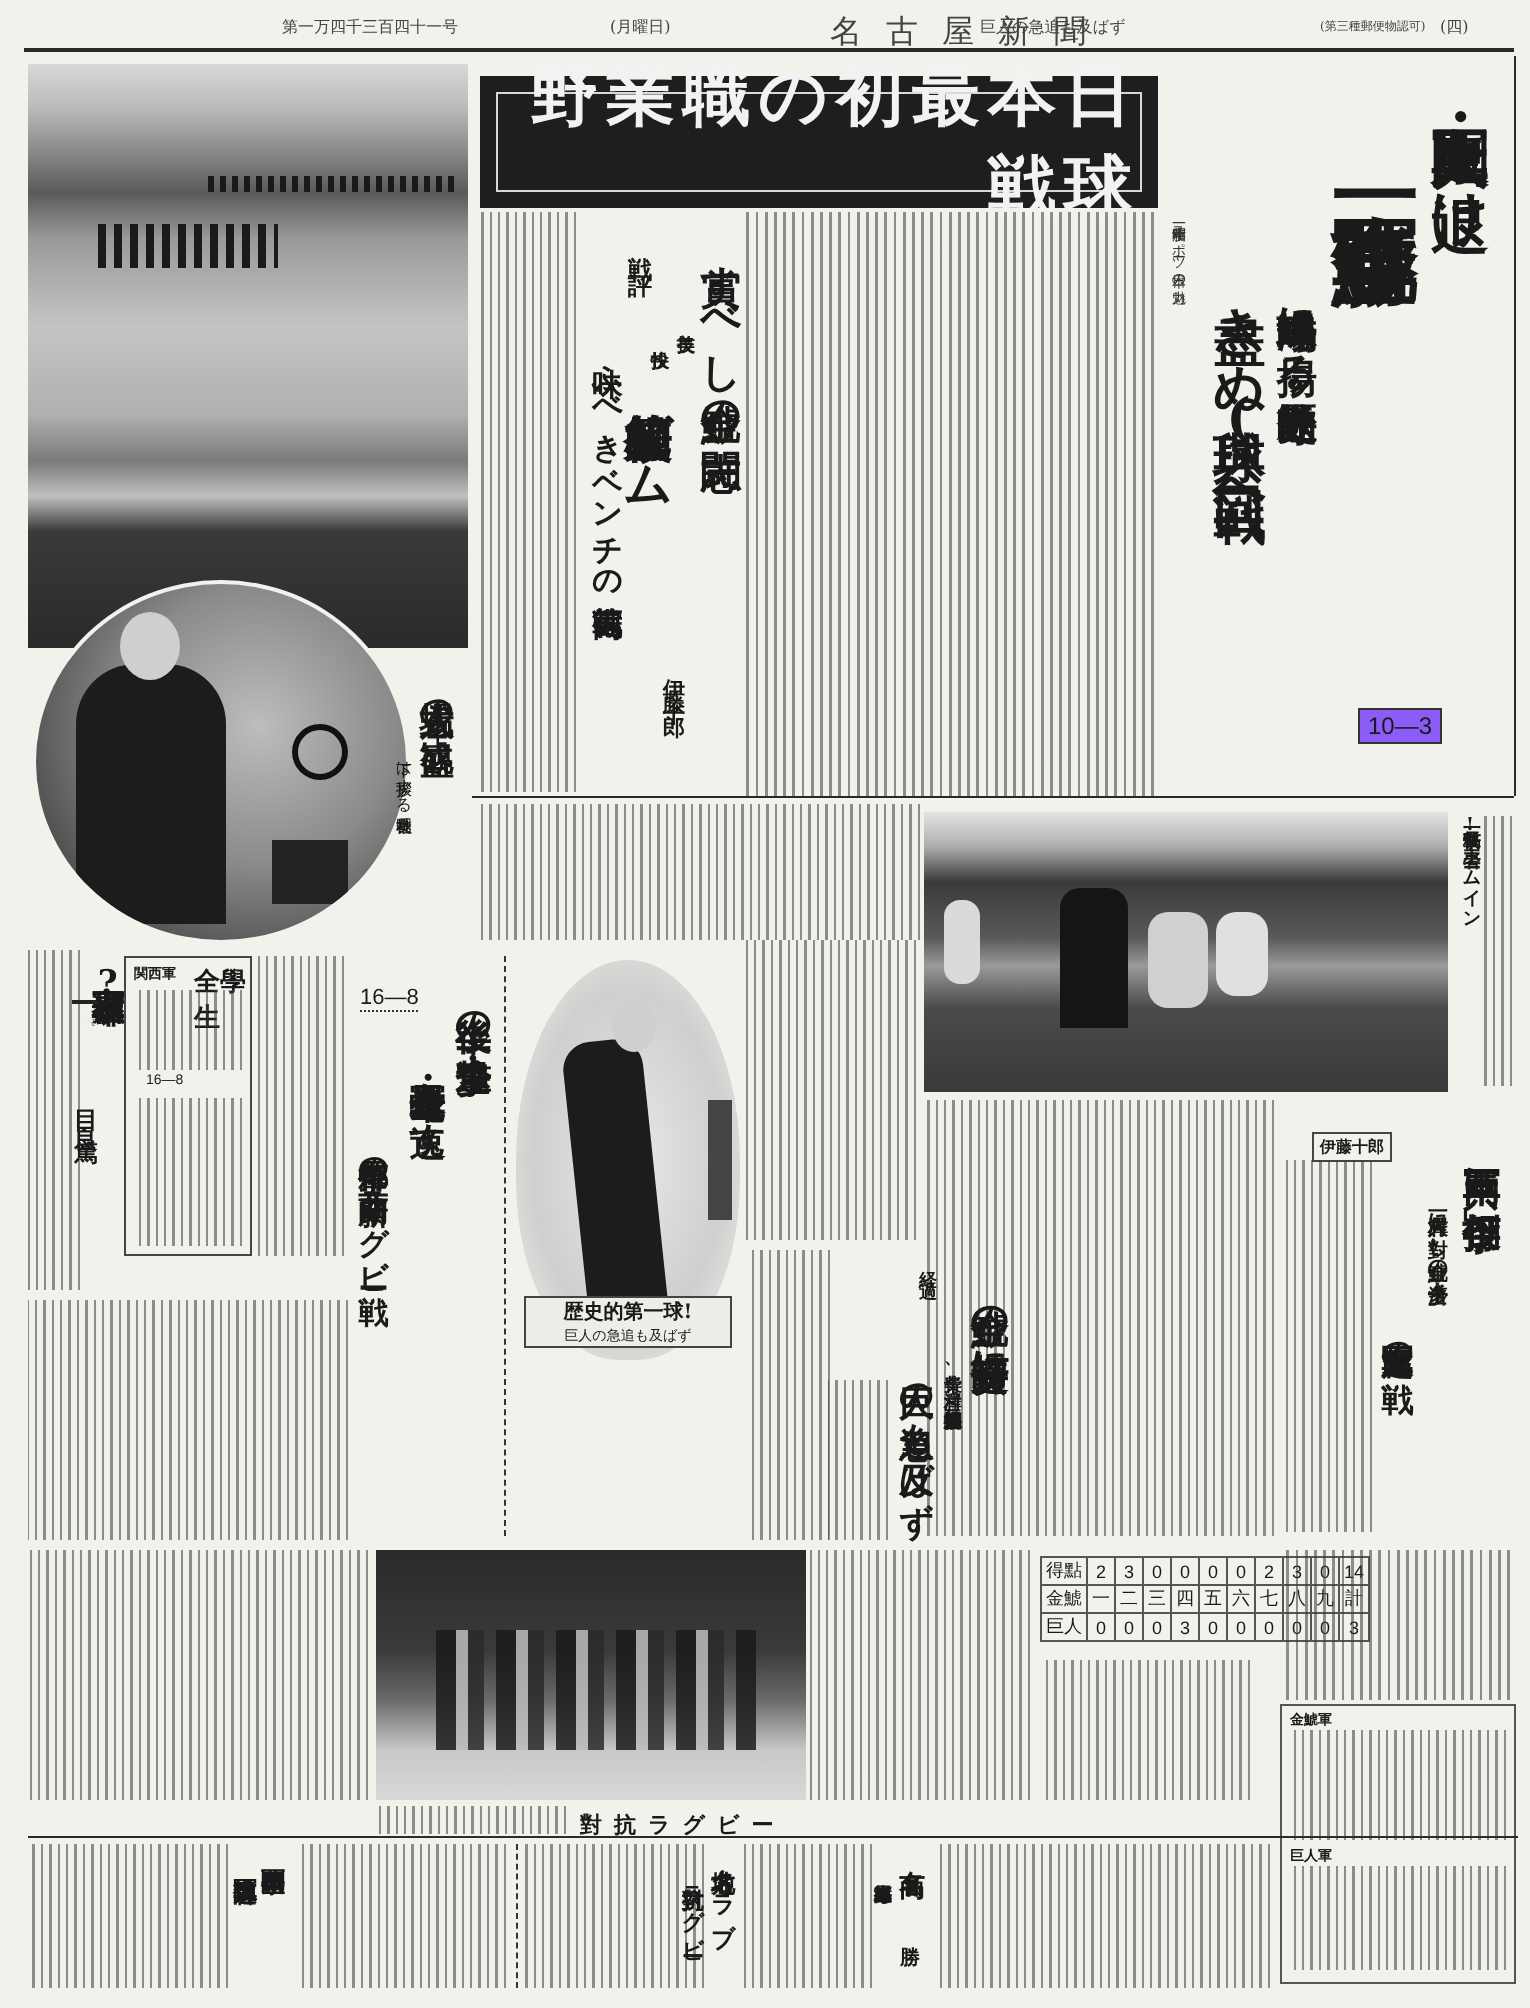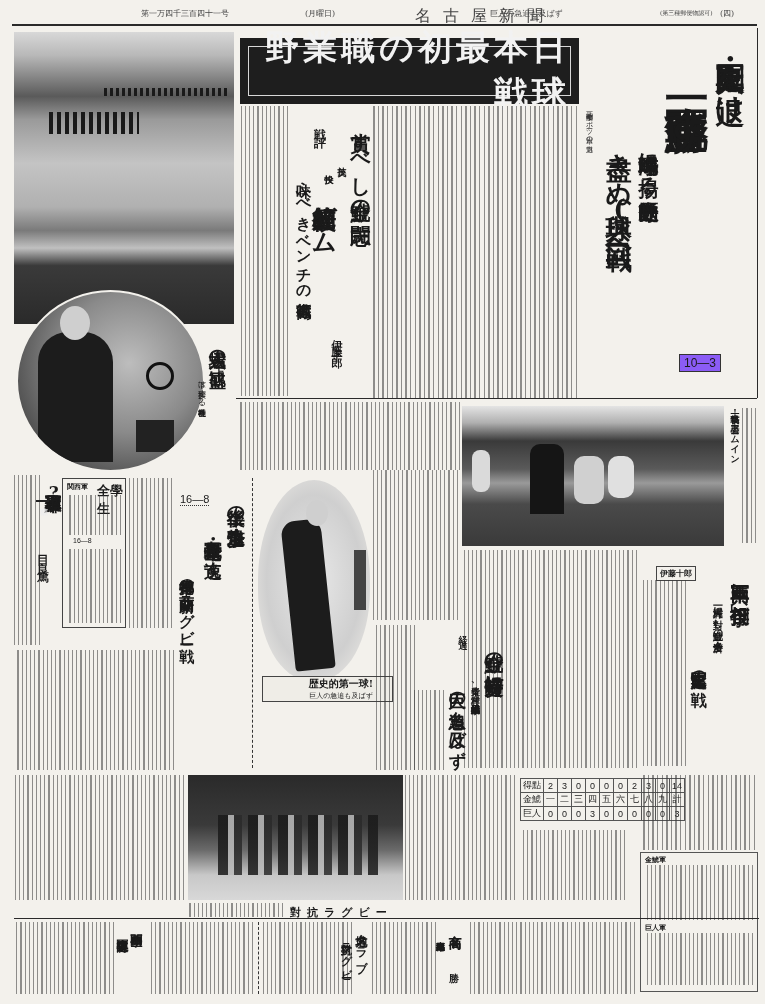--- a/index.html
+++ b/index.html
@@ -124,21 +124,21 @@
 <div class="hl vt" style="left:226px;top:494px;font-size:18px;height:180px;">後半の追撃今一歩!</div>
 <div class="hl vt" style="left:203px;top:528px;font-size:18px;height:200px;">全日本軍・長蛇を逸す</div>
 <div class="hl vt" style="left:178px;top:568px;font-size:15px;height:200px;">帝都掉尾の新西蘭ラグビー戦</div>
 <div class="dash-v" style="left:252px;top:478px;height:290px;"></div>
 
 <div class="photo" style="left:258px;top:480px;width:112px;height:200px;border-radius:50% 50% 45% 45%;background:radial-gradient(ellipse at 50% 50%,#e8e8e8 0%,#cfcfcf 60%,#f3f1ec 100%);">
   <div class="abs" style="left:30px;top:40px;width:40px;height:150px;background:#1c1c1c;border-radius:14px 14px 4px 4px;transform:rotate(-6deg);"></div>
   <div class="abs" style="left:48px;top:20px;width:22px;height:26px;background:#cfcfcf;border-radius:50%;"></div>
   <div class="abs" style="left:96px;top:70px;width:12px;height:60px;background:#444;"></div>
 </div>
-<div class="caption-box" style="left:262px;top:676px;width:102px;height:24px;padding-left:27px;">
+<div class="caption-box" style="left:262px;top:648px;width:102px;height:24px;">
   <div style="text-align:center;font-weight:bold;font-size:10px;">歴史的第一球!</div>
   <div style="text-align:center;font-size:7px;">巨人の急追も及ばず</div>
 </div>
 
 <div class="txtblock" style="left:372px;top:470px;width:86px;height:150px;">
     <div class="lines h"></div>
   </div>
 <div class="txtblock" style="left:462px;top:550px;width:175px;height:218px;">
     <div class="lines h"></div>
   </div>

